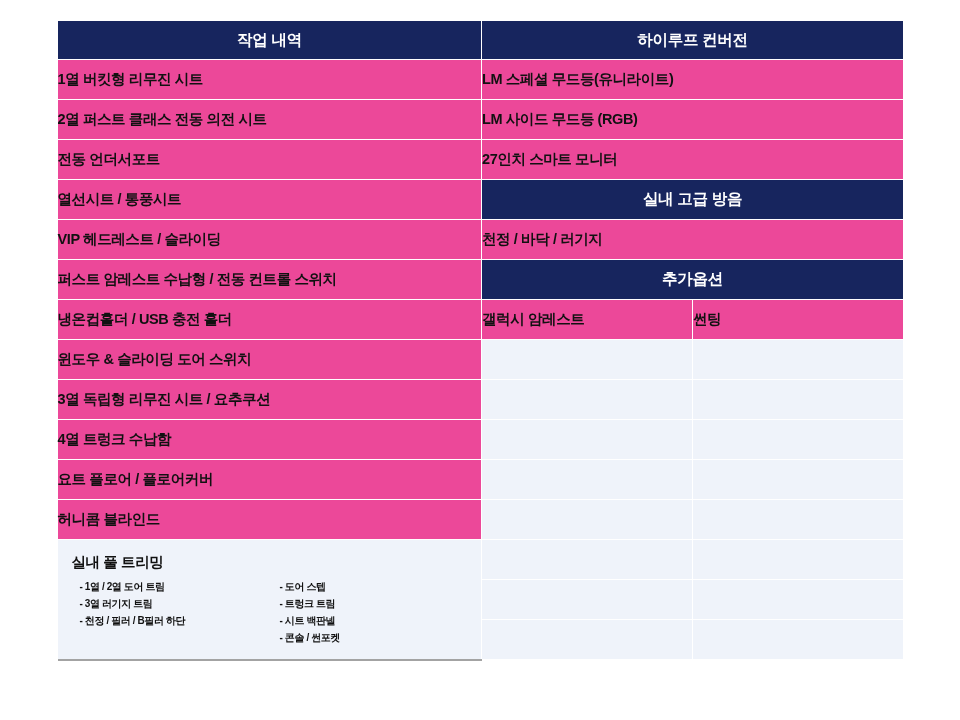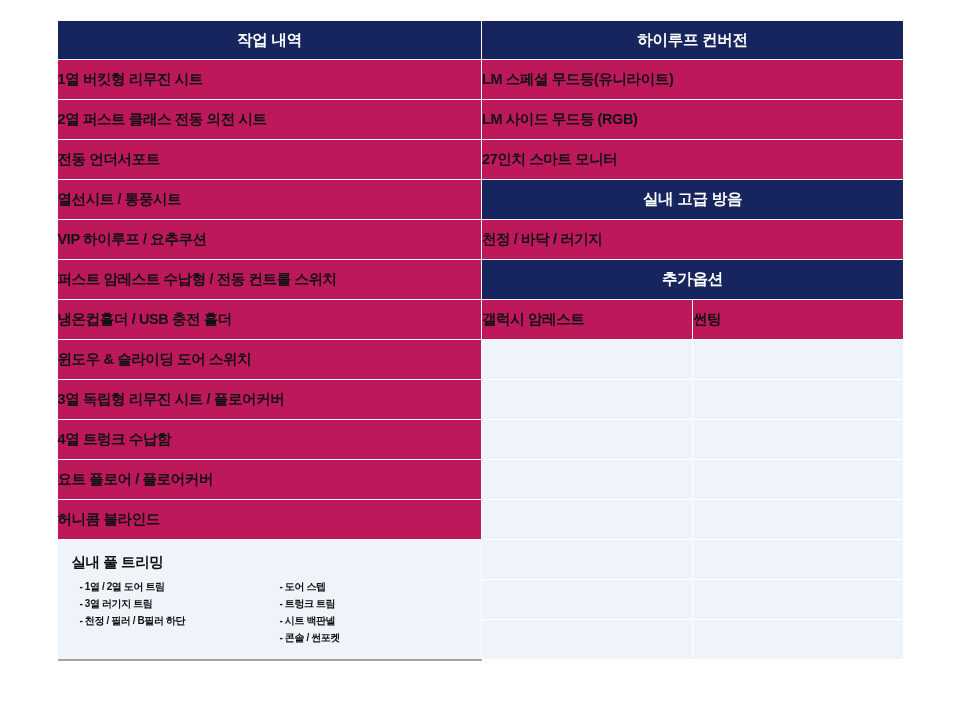--- a/index.html
+++ b/index.html
@@ -37,21 +37,21 @@
     background: #17255e;
     color: #ffffff;
     font-weight: bold;
     font-size: 15.5px;
     text-align: center;
     height: 38px;
     border: 1px solid #ffffff;
     letter-spacing: -0.3px;
   }
   .cell {
-    background: #be185d;
+    background: #ec4899;
     color: #111111;
     font-weight: bold;
     font-size: 14.5px;
     height: 39px;
     padding-left: 14px;
     border-bottom: 1px solid #ffffff;
     border-right: 1px solid #ffffff;
     letter-spacing: -0.4px;
     white-space: nowrap;
   }
@@ -124,21 +124,21 @@
           <td class="cell">전동 언더서포트</td>
           <td class="cell" colspan="2">27인치 스마트 모니터</td>
         </tr>
 
         <tr>
           <td class="cell">열선시트 / 통풍시트</td>
           <td class="hdr" colspan="2">실내 고급 방음</td>
         </tr>
 
         <tr>
-          <td class="cell">VIP 하이루프 / 요추쿠션</td>
+          <td class="cell">VIP 헤드레스트 / 슬라이딩</td>
           <td class="cell" colspan="2">천정 / 바닥 / 러기지</td>
         </tr>
 
         <tr>
           <td class="cell">퍼스트 암레스트 수납형 / 전동 컨트롤 스위치</td>
           <td class="hdr" colspan="2">추가옵션</td>
         </tr>
 
         <tr>
           <td class="cell">냉온컵홀더 / USB 충전 홀더</td>
@@ -146,21 +146,21 @@
           <td class="cell">썬팅</td>
         </tr>
 
         <tr>
           <td class="cell">윈도우 &amp; 슬라이딩 도어 스위치</td>
           <td class="cell blank"></td>
           <td class="cell blank"></td>
         </tr>
 
         <tr>
-          <td class="cell">3열 독립형 리무진 시트 / 플로어커버</td>
+          <td class="cell">3열 독립형 리무진 시트 / 요추쿠션</td>
           <td class="cell blank"></td>
           <td class="cell blank"></td>
         </tr>
 
         <tr>
           <td class="cell">4열 트렁크 수납함</td>
           <td class="cell blank"></td>
           <td class="cell blank"></td>
         </tr>
 

